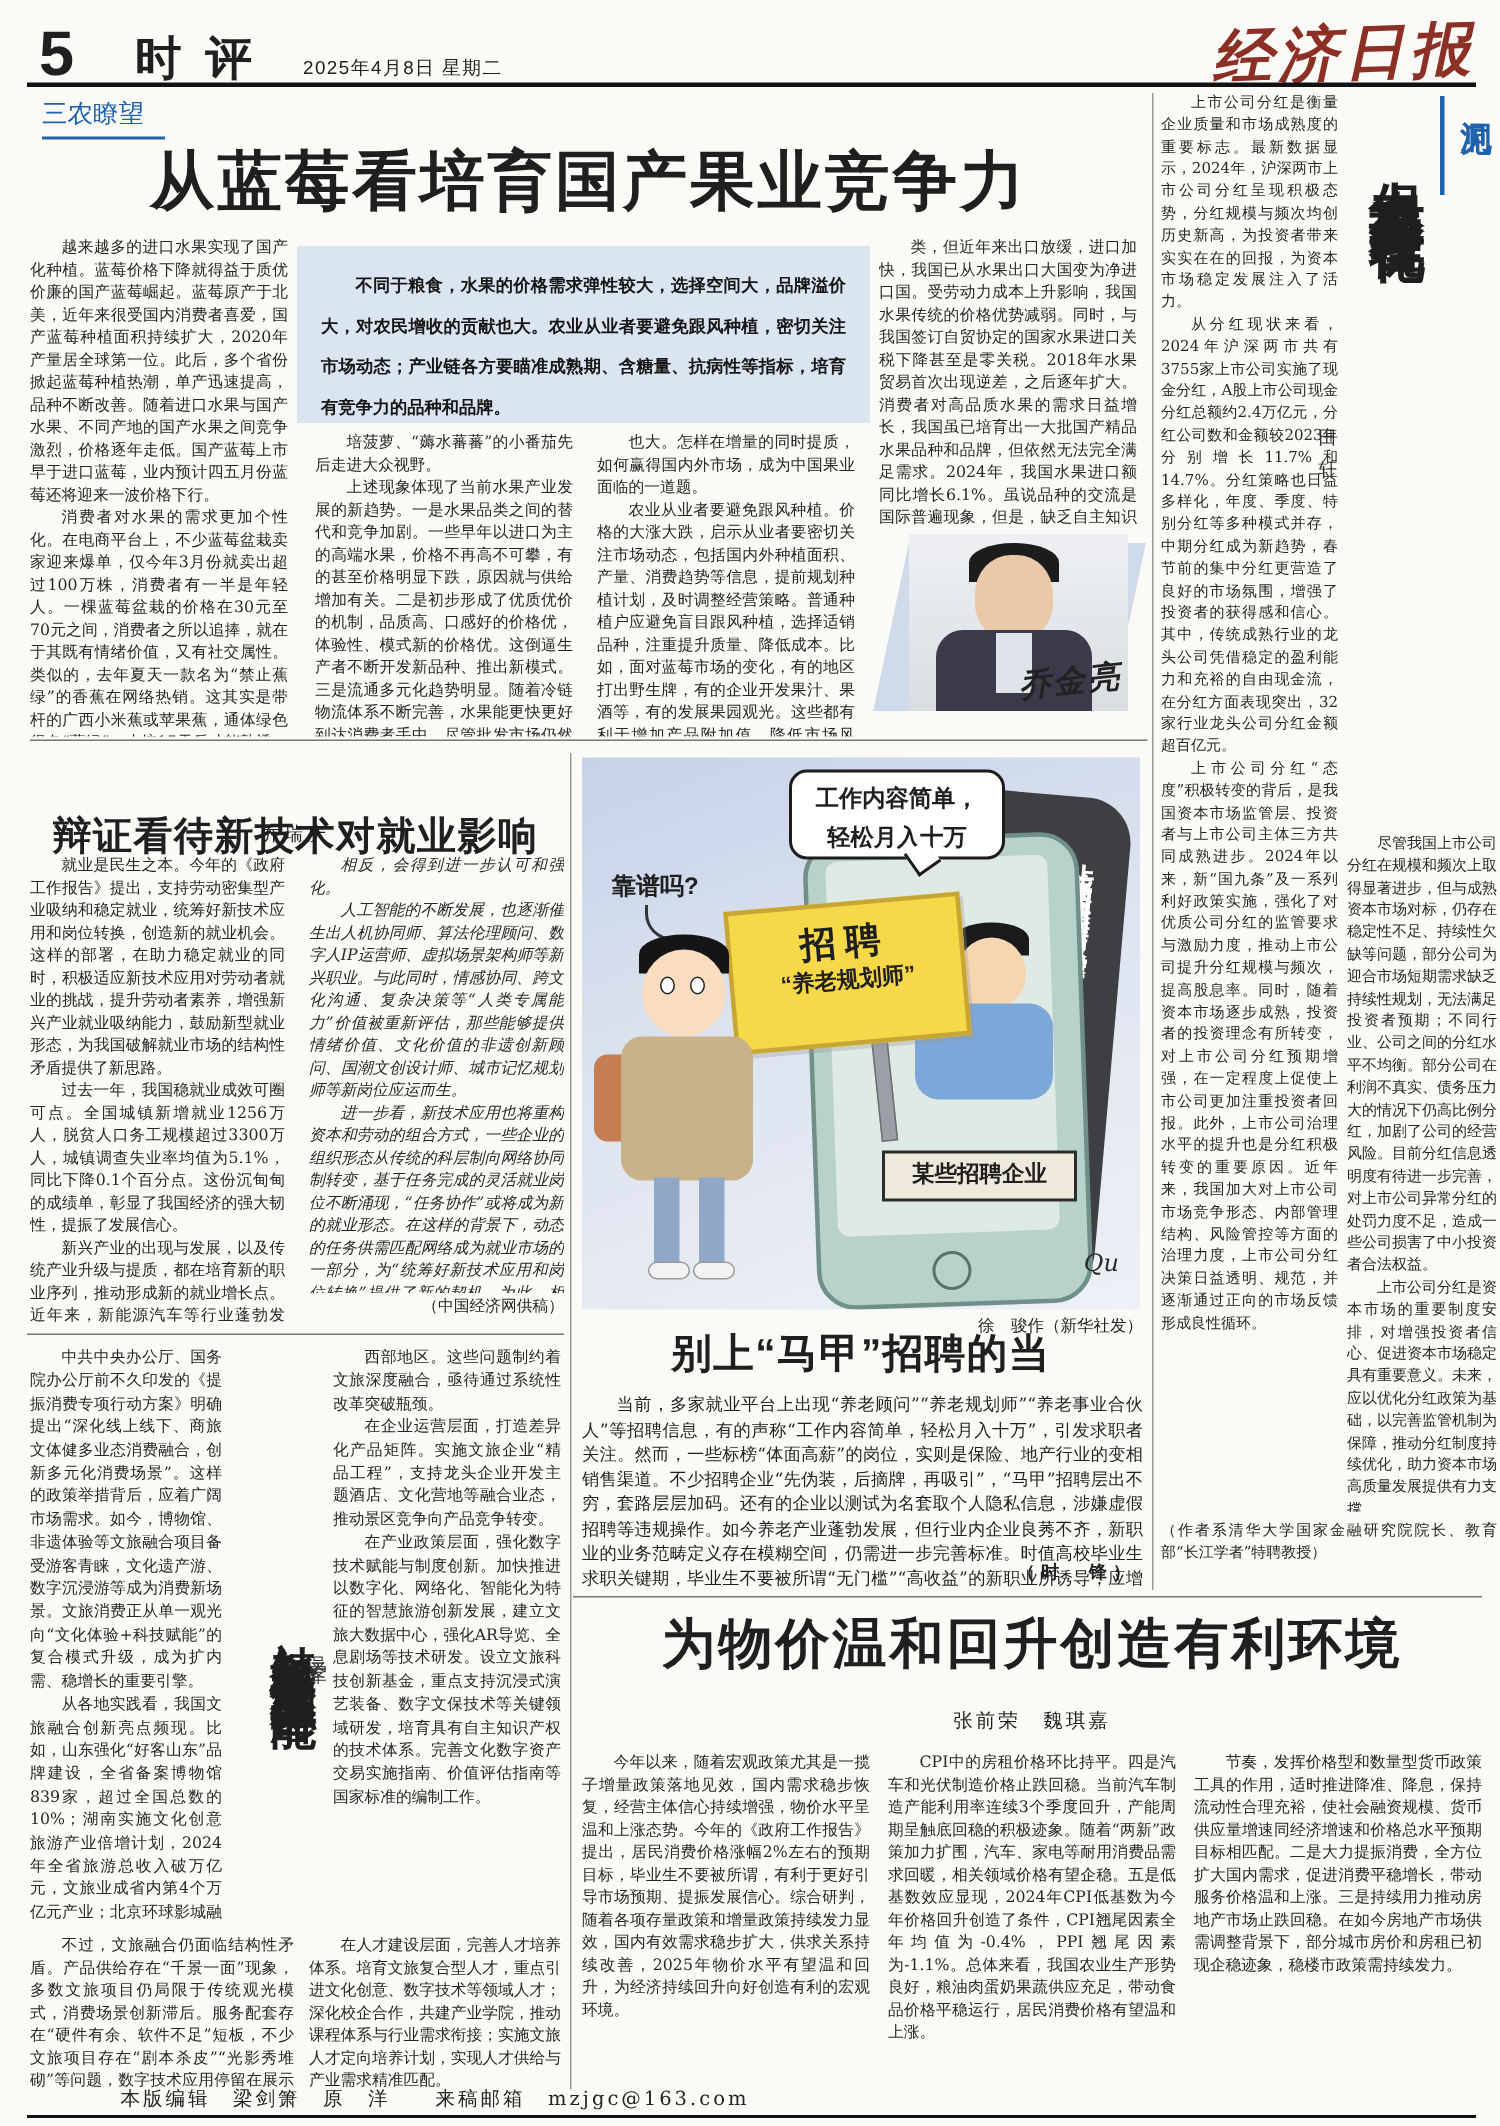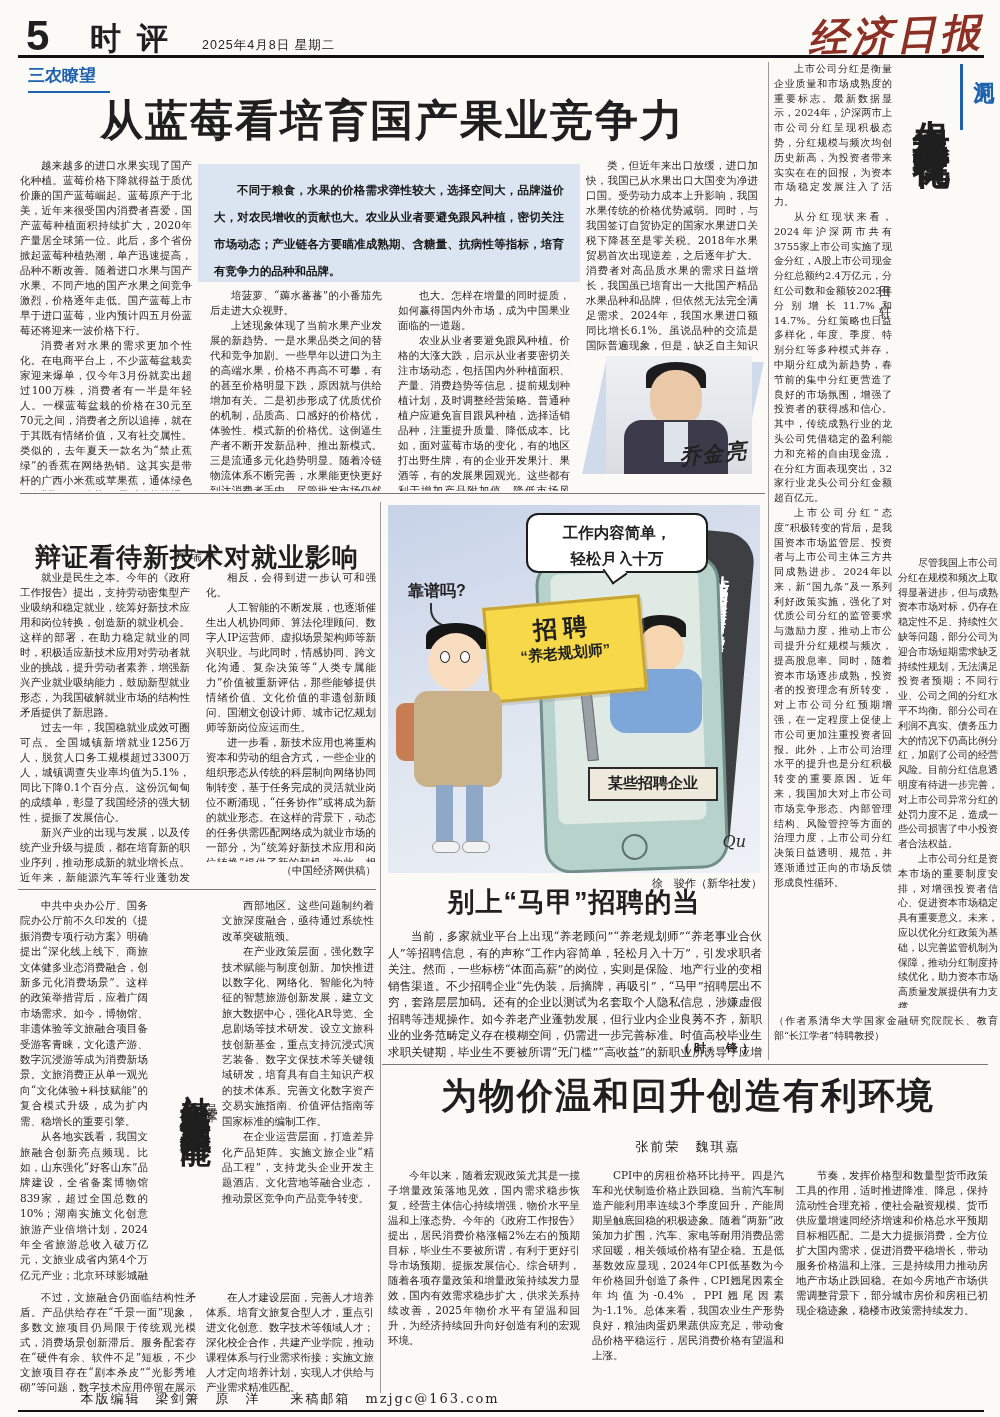--- a/index.html
+++ b/index.html
@@ -18,21 +18,21 @@
   
   .h-div1{left:20px;top:493px;width:745px;border-top:1px solid #777;}
   .h-div2{left:382px;top:1064px;width:606px;border-top:1px solid #777;}
   .h-div3{left:18px;top:889px;width:358px;border-top:1px solid #777;}
   .v-ruleA{left:380px;top:502px;width:1px;height:891px;background:#999;}
   .v-ruleB{left:768px;top:62px;width:1px;height:998px;background:#999;}
   
   .bt{font-size:10.5px;line-height:15px;text-align:justify;color:#262626;overflow:hidden;}
   .bt p{margin:0;text-indent:2em;}
   
-  .a1-kicker{left:28px;top:64px;font-size:17px;font-weight:700;color:#1e62ae;
+  .a1-kicker{left:28px;top:64px;font-size:17px;font-weight:400;color:#1e62ae;
              border-bottom:2px solid #1e62ae;padding:0 14px 4px 0;}
   .a1-title{left:20px;top:92px;width:745px;text-align:center;font-size:43px;
             font-weight:900;letter-spacing:2px;}
   .a1-col{top:158px;width:172px;height:333px;}
   .a1c1{left:20px;} .a1c2{left:210px;padding-top:130px;box-sizing:border-box;}
   .a1c3{left:398px;padding-top:130px;box-sizing:border-box;}
   .a1c4{left:586px;height:196px;}
   .a1-quote{left:198px;top:164px;width:382px;height:118px;background:#dbe5f1;
             box-sizing:border-box;padding:13px 16px;font-size:11.5px;font-weight:bold;
             line-height:27px;text-align:justify;text-indent:2em;color:#161616;}
@@ -45,39 +45,39 @@
            background:#e9c9a8;}
   .ph-hair{position:absolute;left:40px;top:6px;width:60px;height:26px;border-radius:50% 50% 0 0;background:#1c1c1c;}
   .ph-body{position:absolute;left:18px;top:64px;width:104px;height:54px;border-radius:18px 18px 0 0;background:#3c3a4a;}
   .ph-shirt{position:absolute;left:58px;top:66px;width:24px;height:40px;background:#dfe4ea;}
   .ph-sign{position:absolute;right:4px;bottom:6px;font-size:21px;font-weight:900;
            font-style:italic;color:#222;transform:rotate(-6deg);letter-spacing:2px;}
   
   .a2-title{left:18px;top:505px;width:358px;text-align:center;font-size:26px;font-weight:900;letter-spacing:1px;margin-top:35px;}
   .a2-byline{left:18px;top:548px;width:358px;text-align:center;font-size:12.5px;letter-spacing:3px;}
   .a2-col{top:570px;width:170px;height:312px;}
-  .a2c1{left:20px;} .a2c2{left:206px;height:292px;}
+  .a2c1{left:20px;} .a2c2{left:206px;height:292px;font-style:italic;}
   .a2-credit{left:206px;top:864px;width:170px;text-align:right;font-size:10.5px;}
   
   .cartoon{left:388px;top:505px;width:372px;height:368px;overflow:hidden;
            background:linear-gradient(160deg,#c7d2e8 0%,#dde4ef 45%,#eef1f6 100%);}
   .ct-phone-dark{position:absolute;left:196px;top:22px;width:158px;height:332px;
                  background:#3e3f42;border-radius:30px;transform:rotate(5deg);}
   .ct-back-text{position:absolute;right:18px;top:26px;writing-mode:vertical-rl;
                 color:#fff;font-weight:900;font-size:22px;letter-spacing:6px;height:290px;}
   .ct-phone{position:absolute;left:152px;top:52px;width:178px;height:308px;background:#b7d2cb;
             border:3px solid #6f8f88;border-radius:26px;transform:rotate(-2deg);}
   .ct-screen{position:absolute;left:12px;top:12px;width:148px;height:250px;background:#e0eae4;border-radius:8px;}
   .ct-home{position:absolute;left:74px;bottom:8px;width:22px;height:22px;border:2px solid #5d716c;border-radius:50%;}
   .ct-man2-head{position:absolute;left:250px;top:120px;width:46px;height:48px;border-radius:50%;background:#f6d6b0;}
   .ct-man2-hair{position:absolute;left:248px;top:110px;width:50px;height:22px;border-radius:50% 50% 0 0;background:#1a1a1a;}
   .ct-man2-body{position:absolute;left:222px;top:164px;width:92px;height:64px;border-radius:16px;background:#7da7d9;}
   .ct-podium{position:absolute;left:200px;top:262px;width:126px;height:30px;background:#efe9dc;
              border:2px solid #2c2c2c;font-weight:900;font-size:15px;text-align:center;line-height:28px;}
-  .ct-bubble{position:absolute;left:138px;top:8px;width:182px;height:60px;background:#fff;
+  .ct-bubble{position:absolute;left:138px;top:8px;width:144px;height:60px;background:#fff;
              border:2.5px solid #1c1c1c;border-radius:12px;font-weight:900;font-size:15.5px;
              text-align:center;line-height:1.7;padding-top:5px;box-sizing:border-box;}
   .ct-bubble:after{content:"";position:absolute;left:78px;bottom:-10px;width:16px;height:16px;
              background:#fff;border-right:2.5px solid #1c1c1c;border-bottom:2.5px solid #1c1c1c;
              transform:rotate(55deg);}
   .ct-sign{position:absolute;left:98px;top:96px;width:152px;height:90px;background:#f6d848;
            border:3px solid #c7a636;transform:rotate(-5deg);text-align:center;box-shadow:2px 3px 0 #9a9a9a55;}
   .ct-sign-l1{font-size:24px;font-weight:900;margin-top:8px;letter-spacing:6px;}
   .ct-sign-l2{font-size:15px;font-weight:900;}
   .ct-pole{position:absolute;left:196px;top:182px;width:9px;height:72px;background:#9aa0a6;
@@ -231,22 +231,22 @@
 <div class="abs h-div3"></div>
 
 <div class="abs bt a4-col a4c1">
     <p>中共中央办公厅、国务院办公厅前不久印发的《提振消费专项行动方案》明确提出“深化线上线下、商旅文体健多业态消费融合，创新多元化消费场景”。这样的政策举措背后，应着广阔市场需求。如今，博物馆、非遗体验等文旅融合项目备受游客青睐，文化遗产游、数字沉浸游等成为消费新场景。文旅消费正从单一观光向“文化体验+科技赋能”的复合模式升级，成为扩内需、稳增长的重要引擎。</p>
     <p>从各地实践看，我国文旅融合创新亮点频现。比如，山东强化“好客山东”品牌建设，全省备案博物馆839家，超过全国总数的10%；湖南实施文化创意旅游产业倍增计划，2024年全省旅游总收入破万亿元，文旅业成省内第4个万亿元产业；北京环球影城融合京剧、功夫、舞龙、杂技等元素推出的限定演出，2023年带动通州全区规模以上文旅企业实现收入96.8亿元。文旅融合催生出夜间经济、研学旅行等新业态，印证了“文化为魂、旅游为体、科技为翼”的融合逻辑，推动文旅产业从门票经济向体验经济跃升。</p>
   </div>
 <div class="abs a4-head sans">补短板释放文旅融合潜能</div>
 <div class="abs a4-byline">吴爱军</div>
 <div class="abs bt a4-col a4c2">
     <p>西部地区。这些问题制约着文旅深度融合，亟待通过系统性改革突破瓶颈。</p>
+    <p>在企业运营层面，打造差异化产品矩阵。实施文旅企业“精品工程”，支持龙头企业开发主题酒店、文化营地等融合业态，推动景区竞争向产品竞争转变。</p>
     <p>在产业政策层面，强化数字技术赋能与制度创新。加快推进以数字化、网络化、智能化为特征的智慧旅游创新发展，建立文旅大数据中心，强化AR导览、全息剧场等技术研发。设立文旅科技创新基金，重点支持沉浸式演艺装备、数字文保技术等关键领域研发，培育具有自主知识产权的技术体系。完善文化数字资产交易实施指南、价值评估指南等国家标准的编制工作。</p>
-    <p>在企业运营层面，打造差异化产品矩阵。实施文旅企业“精品工程”，支持龙头企业开发主题酒店、文化营地等融合业态，推动景区竞争向产品竞争转变。</p>
   </div>
 <div class="abs bt a4-bl">
     <p>不过，文旅融合仍面临结构性矛盾。产品供给存在“千景一面”现象，多数文旅项目仍局限于传统观光模式，消费场景创新滞后。服务配套存在“硬件有余、软件不足”短板，不少文旅项目存在“剧本杀皮”“光影秀堆砌”等问题，数字技术应用停留在展示层面。区域发展格局不平衡，东部地区规模以上文化产业收入占比远超</p>
   </div>
 <div class="abs bt a4-br">
     <p>在人才建设层面，完善人才培养体系。培育文旅复合型人才，重点引进文化创意、数字技术等领域人才；深化校企合作，共建产业学院，推动课程体系与行业需求衔接；实施文旅人才定向培养计划，实现人才供给与产业需求精准匹配。</p>
   </div>
 
 <div class="abs a5-title sans">为物价温和回升创造有利环境</div>
 <div class="abs a5-byline">张前荣　魏琪嘉</div>

